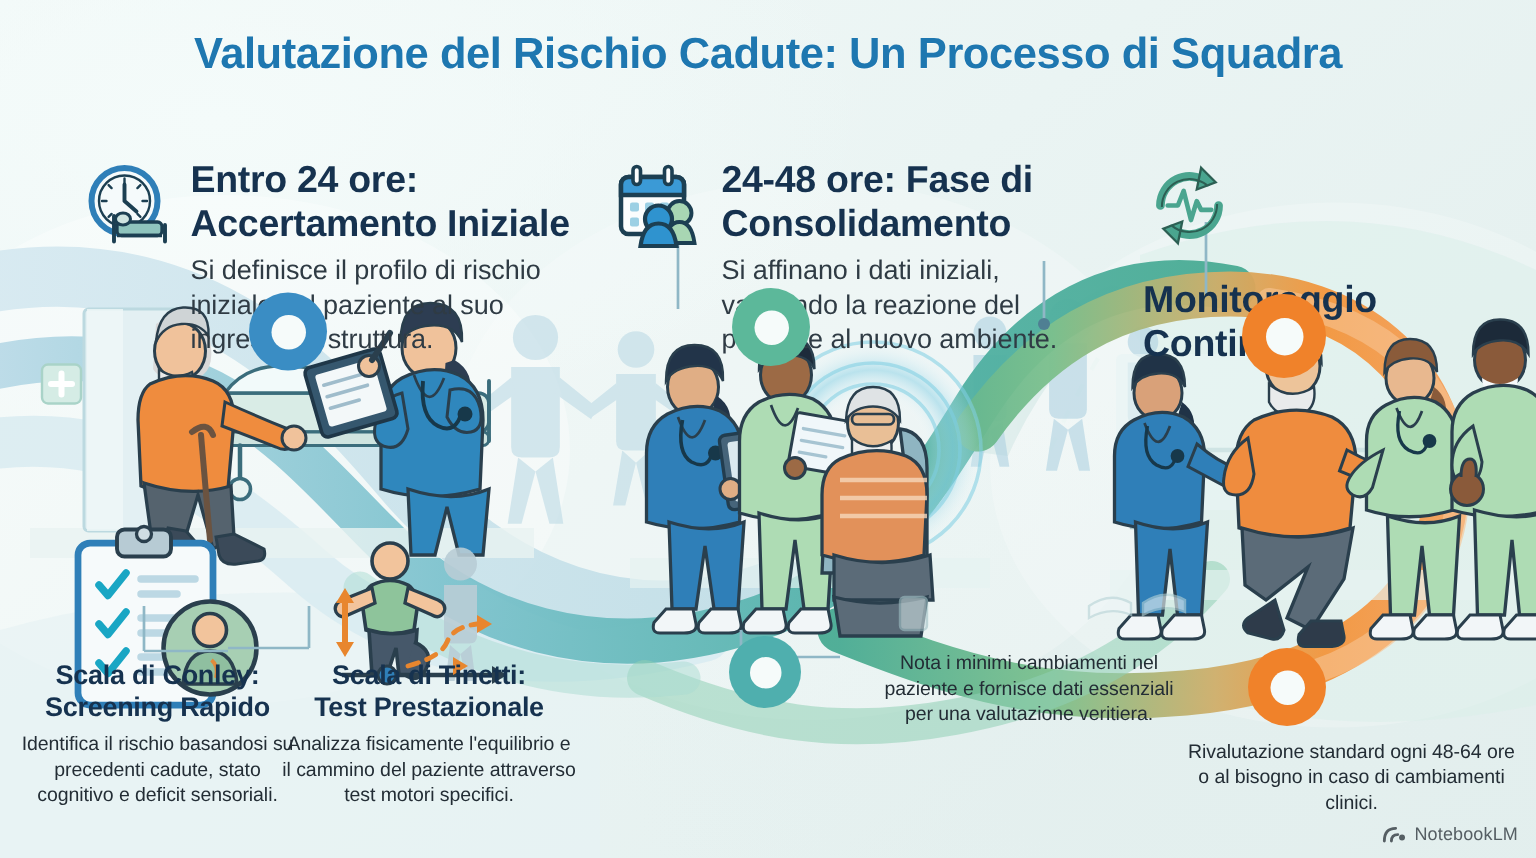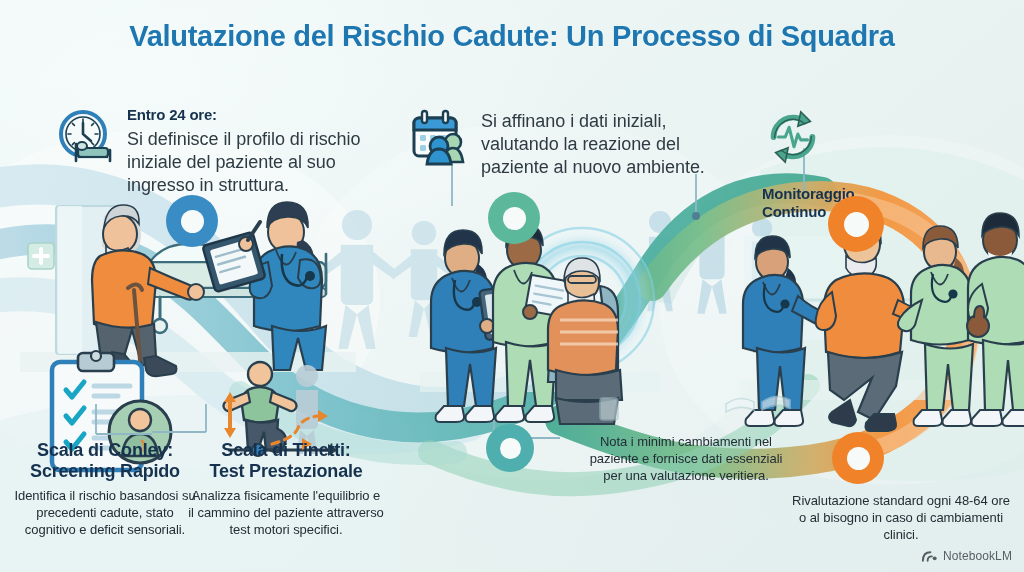--- a/index.html
+++ b/index.html
@@ -25,21 +25,21 @@
     font-size:29px;font-weight:bold;letter-spacing:-0.3px;
     color:#1E77B0;
     text-shadow:0 1px 0 rgba(255,255,255,.6);
   }
 
   
   .hdr{position:absolute;display:flex;gap:11px;align-items:flex-start;}
   .hdr .icon{flex:0 0 auto;margin-top:2px;}
   .hdr .txt{padding-top:2px;}
   .hdr h2{
-    margin:0;font-size:15px;line-height:1.17;font-weight:bold;
+    margin:0;font-size:25px;line-height:1.17;font-weight:bold;
     color:#16324F;letter-spacing:-0.2px;
   }
   .hdr p{
     margin:4px 0 0;font-size:18px;line-height:1.29;color:#2f3b44;
     letter-spacing:-0.05px;
   }
   #hdr-1{left:52px;top:104px;width:350px;}
   #hdr-2{left:406px;top:104px;width:340px;}
   #hdr-3{left:762px;top:104px;width:250px;flex-direction:column;}
 
@@ -461,20 +461,21 @@
           <rect x="26" y="42" width="30" height="9" rx="3" fill="#8fc4bd" stroke="#1c3f52" stroke-width="2.2"></rect>
           <ellipse cx="30" cy="40" rx="5" ry="4" fill="#cfe4e0" stroke="#1c3f52" stroke-width="2"></ellipse>
           <path d="M24 38 v17 M58 44 v11" stroke="#1c3f52" stroke-width="2.6" stroke-linecap="round"></path>
           <path d="M26 51 h30" stroke="#1c3f52" stroke-width="2.2"></path>
         </g>
       </svg>
     </div>
     <div class="txt">
       <h2>
         <span>Entro 24 ore:</span><br>
+        <span>Accertamento Iniziale</span>
       </h2>
       <p>Si definisce il profilo di rischio iniziale del paziente al suo ingresso in struttura.</p>
     </div>
   </div>
 
   <div class="hdr" id="hdr-2">
     <div class="icon">
       <svg width="64" height="64" viewBox="0 0 64 64">
         <rect x="8" y="12" width="42" height="38" rx="5" fill="#fbfdfd" stroke="#1c3f52" stroke-width="3"></rect>
         <path d="M8 17 a5 5 0 0 1 5 -5 h32 a5 5 0 0 1 5 5 v7 H8 Z" fill="#3b9ad6" stroke="#1c3f52" stroke-width="3"></path>
@@ -487,20 +488,24 @@
           <rect x="14" y="39" width="6" height="6" rx="1.4"></rect>
           <rect x="24" y="39" width="6" height="6" rx="1.4"></rect>
         </g>
         <circle cx="47" cy="36" r="8" fill="#a8d6b3" stroke="#1c3f52" stroke-width="2.6"></circle>
         <path d="M37 56 q2 -14 10 -14 q8 0 10 14 Z" fill="#a8d6b3" stroke="#1c3f52" stroke-width="2.6"></path>
         <circle cx="33" cy="40" r="9" fill="#2f93cf" stroke="#1c3f52" stroke-width="2.8"></circle>
         <path d="M21 58 q2 -15 12 -15 q10 0 12 15 Z" fill="#2f93cf" stroke="#1c3f52" stroke-width="2.8"></path>
       </svg>
     </div>
     <div class="txt">
+      <h2>
+        <span>24-48 ore: Fase di</span><br>
+        <span>Consolidamento</span>
+      </h2>
       <p>Si affinano i dati iniziali, valutando la reazione del paziente al nuovo ambiente.</p>
     </div>
   </div>
 
   <div class="hdr" id="hdr-3">
     <div class="icon">
       <svg width="62" height="62" viewBox="0 0 64 64">
         <path d="M12 32 a20 20 0 0 1 32 -16" fill="none" stroke="#4aa58f" stroke-width="6" stroke-linecap="round"></path>
         <path d="M52 32 a20 20 0 0 1 -32 16" fill="none" stroke="#4aa58f" stroke-width="6" stroke-linecap="round"></path>
         <path d="M40 6 l10 10 -13 5 Z" fill="#4aa58f" stroke="#2c5f53" stroke-width="1.6"></path>

